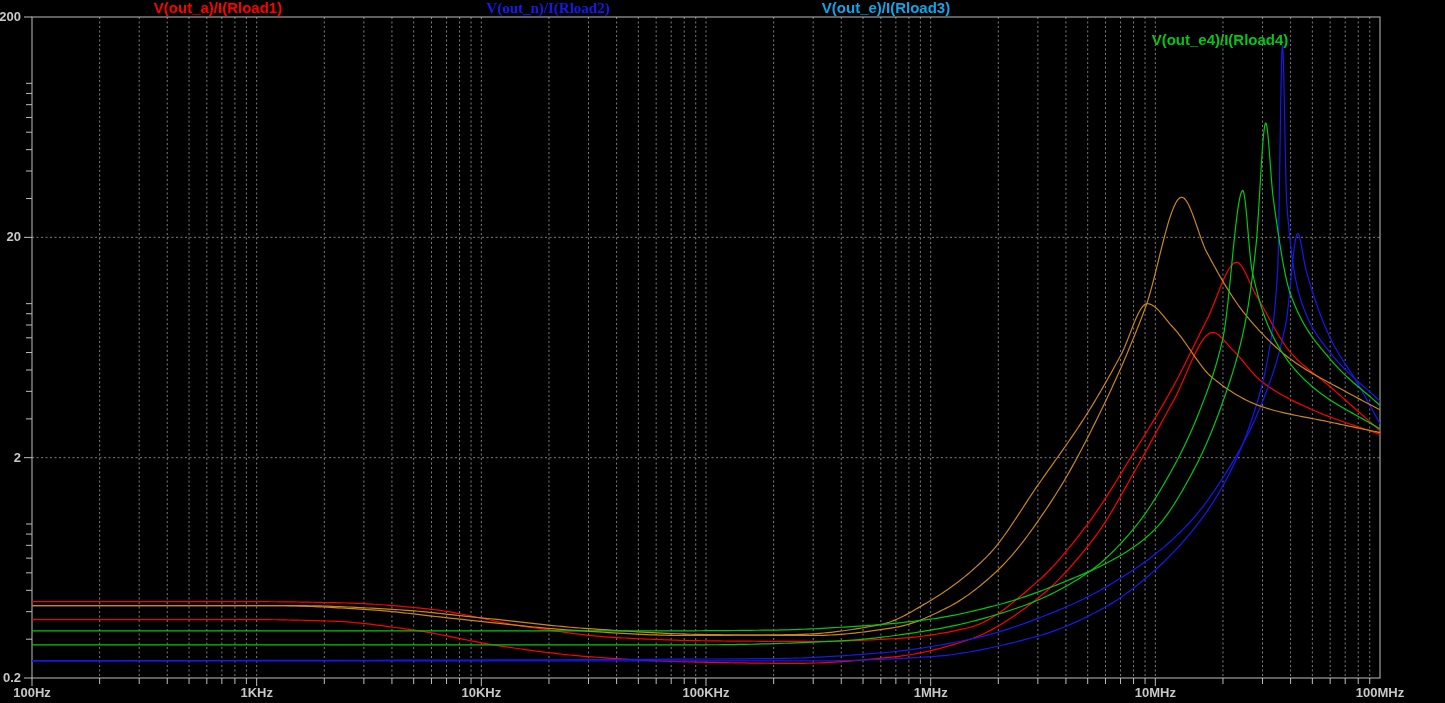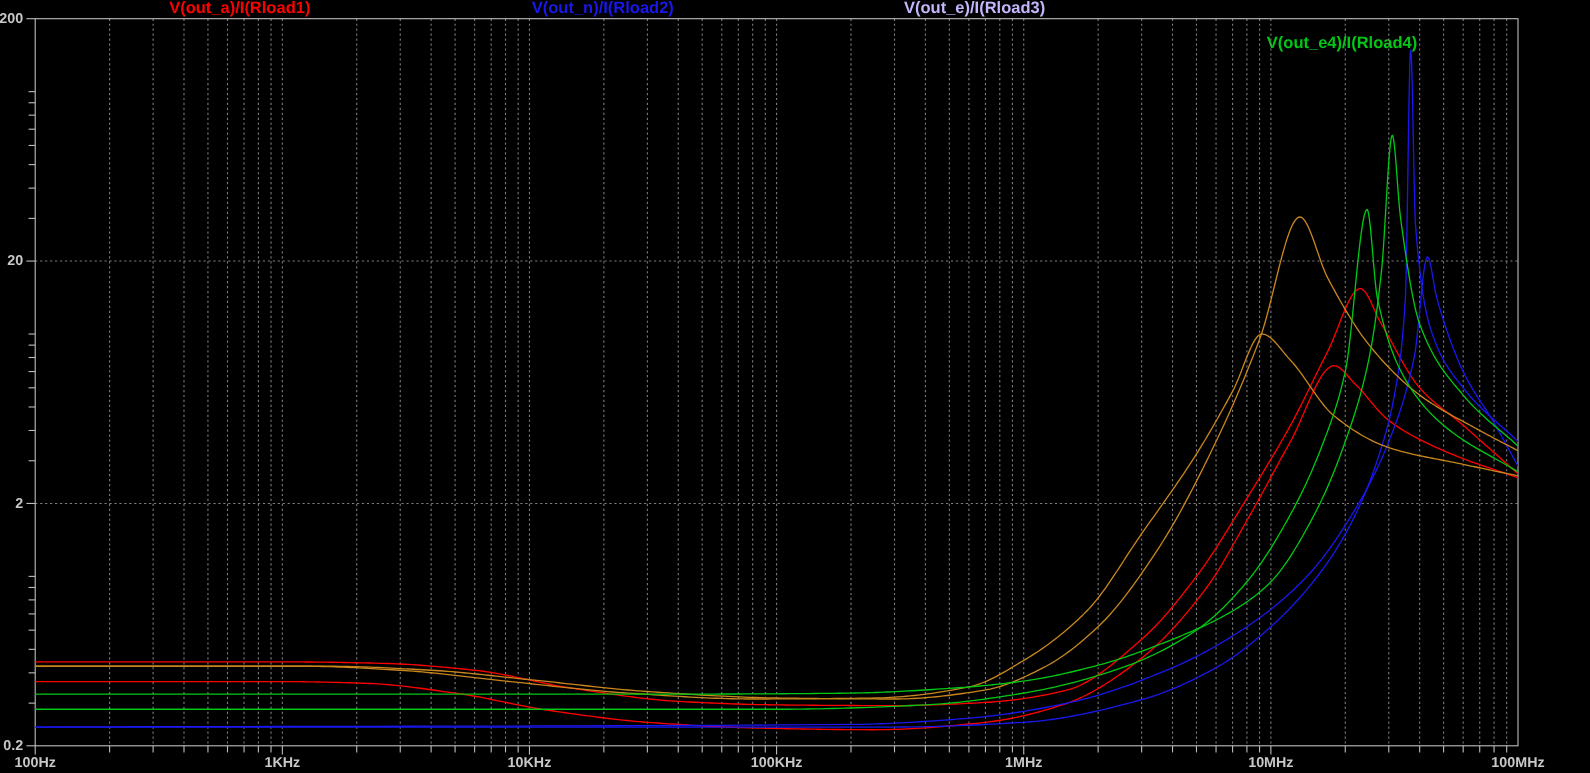--- a/index.html
+++ b/index.html
@@ -15,22 +15,22 @@
   }
   svg text{font-family:"Liberation Sans",sans-serif;font-size:13px;font-weight:bold;}
   #plot{position:absolute;left:0;top:0;}
 </style>
 </head>
 <body>
 
 <div class="screen">
   <div class="legend">
     <span class="legend-item" style="color: rgb(255, 0, 0); left: 205px;">V(out_a)/I(Rload1)</span>
-    <span class="legend-item" style="color: rgb(24, 24, 238); left: 535px;">V(out_n)/I(Rload2)</span>
-    <span class="legend-item" style="color: #c4b5fd; left: 873px;">V(out_e)/I(Rload3)</span>
+    <span class="legend-item" style="color: rgb(24, 24, 238); left: 535px; font-family: Liberation Serif, serif;">V(out_n)/I(Rload2)</span>
+    <span class="legend-item" style="color: #0ea5e9; left: 873px;">V(out_e)/I(Rload3)</span>
     <span class="legend-item" style="color: rgb(0, 200, 20); left: 1207px; margin-top: 32px;">V(out_e4)/I(Rload4)</span>
   </div>
   <svg id="plot" width="1445" height="703">
       <defs>
         <clipPath id="pc">
           <rect x="32" y="17" width="1348" height="661"></rect>
         </clipPath>
       </defs>
       <line x1="32" y1="678" x2="32" y2="686" stroke="#BEBEBE" stroke-width="1"></line>
       <line x1="99.63140569250778" y1="17" x2="99.63140569250778" y2="678" stroke="#7D7D7D" stroke-width="1" stroke-dasharray="2 2.5"></line>

